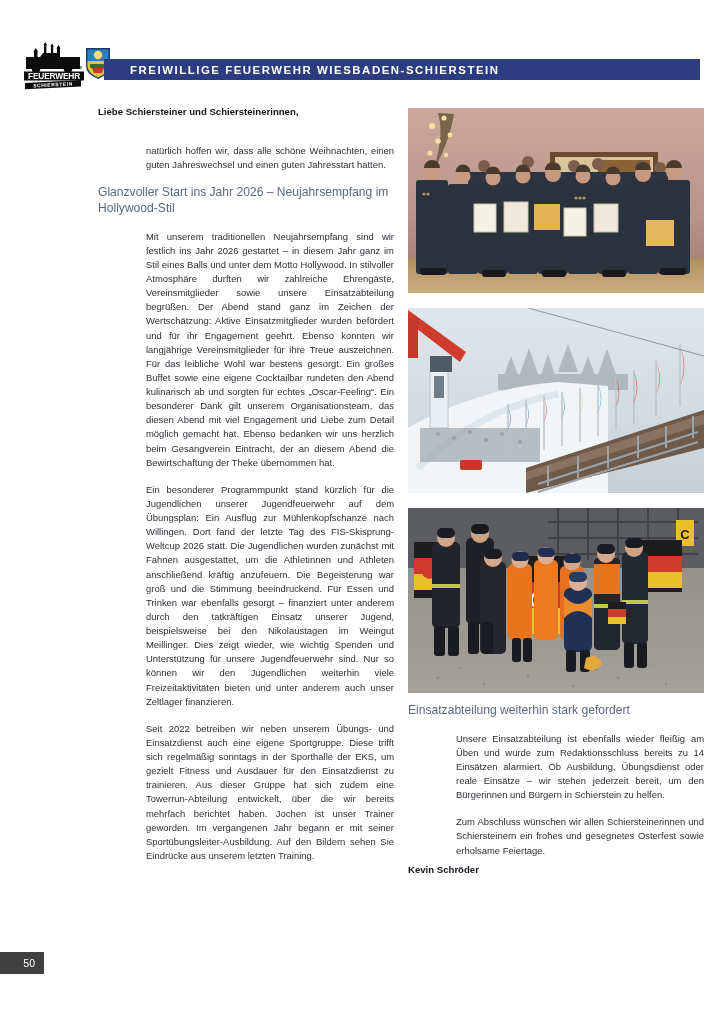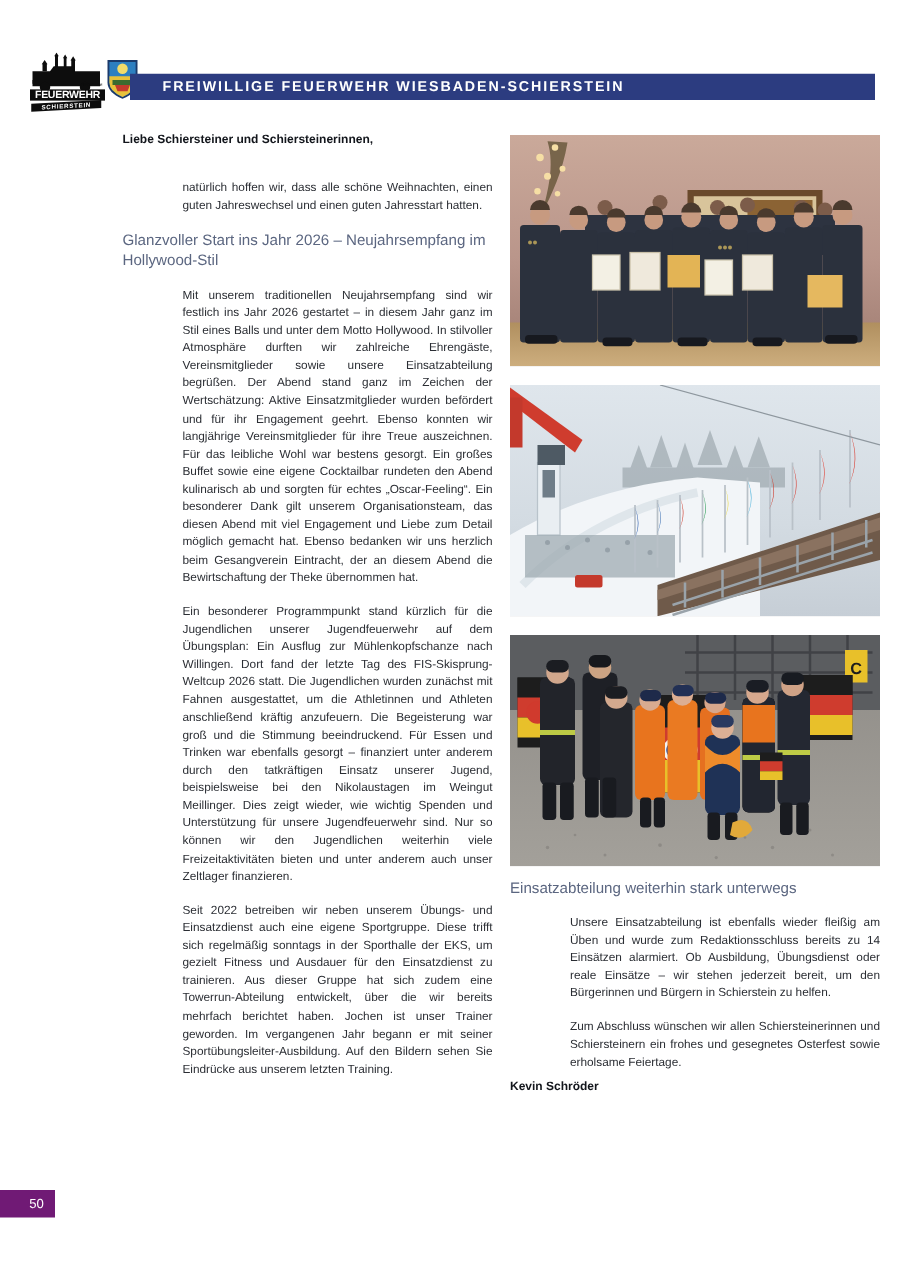--- a/index.html
+++ b/index.html
@@ -89,21 +89,21 @@
   }
   .photo svg { display: block; width: 296px; height: 185px; }
   #photo-1 { top: 108px; }
   #photo-2 { top: 308px; }
   #photo-3 { top: 508px; }
 
   
   .page-number {
     position: absolute; left: 0; top: 952px;
     width: 44px; height: 22px;
-    background: #701a75;
+    background: #404040;
     display: flex; align-items: center; justify-content: flex-end;
   }
   .page-number span {
     color: #ffffff;
     font-size: 10.5px;
     padding-right: 9px;
   }
 </style>
 </head>
 <body>
@@ -480,21 +480,21 @@
           <circle cx="210" cy="170" r="1.4"></circle>
           <circle cx="258" cy="176" r="1.2"></circle>
         <circle cx="52" cy="160" r="1.1"></circle>
           <circle cx="188" cy="162" r="1.1"></circle>
           <circle cx="240" cy="156" r="1.2"></circle>
       </g>
     </svg>
   </div>
 
   <div class="col-right" style="top:703px;">
-    <h2 class="section tight">Einsatzabteilung weiterhin stark unterwegs</h2>
+    <h2 class="section tight">Einsatzabteilung weiterhin stark gefordert</h2>
     <p class="body">Unsere Einsatzabteilung ist ebenfalls wieder fleißig am Üben und wurde zum Redaktionsschluss bereits zu 14 Einsätzen alarmiert. Ob Ausbildung, Übungsdienst oder reale Einsätze – wir stehen jederzeit bereit, um den Bürgerinnen und Bürgern in Schierstein zu helfen.</p>
     <p class="body last">Zum Abschluss wünschen wir allen Schiersteinerinnen und Schiersteinern ein frohes und gesegnetes Osterfest sowie erholsame Feiertage.</p>
     <div class="signature">Kevin Schröder</div>
   </div>
 
   <div class="page-number">
     <span>50</span>
   </div>
 
 </div>

